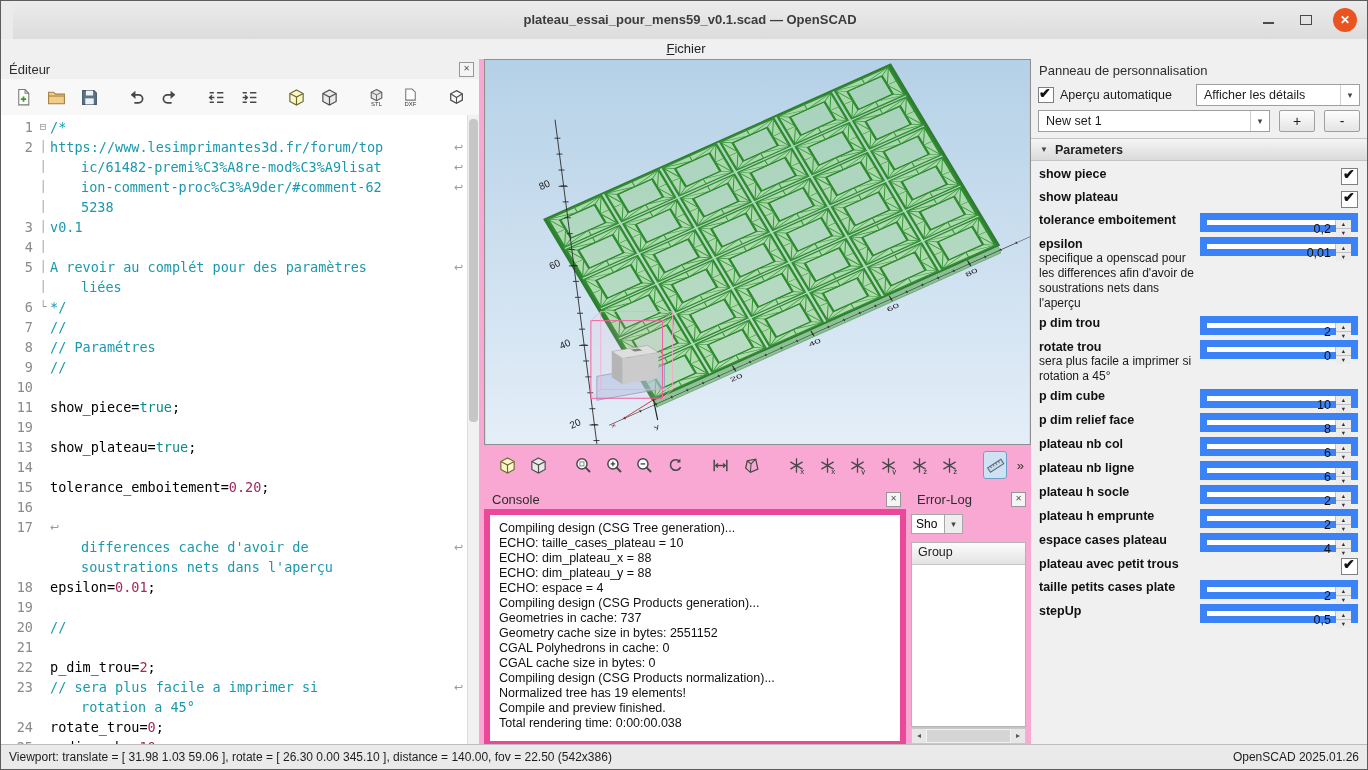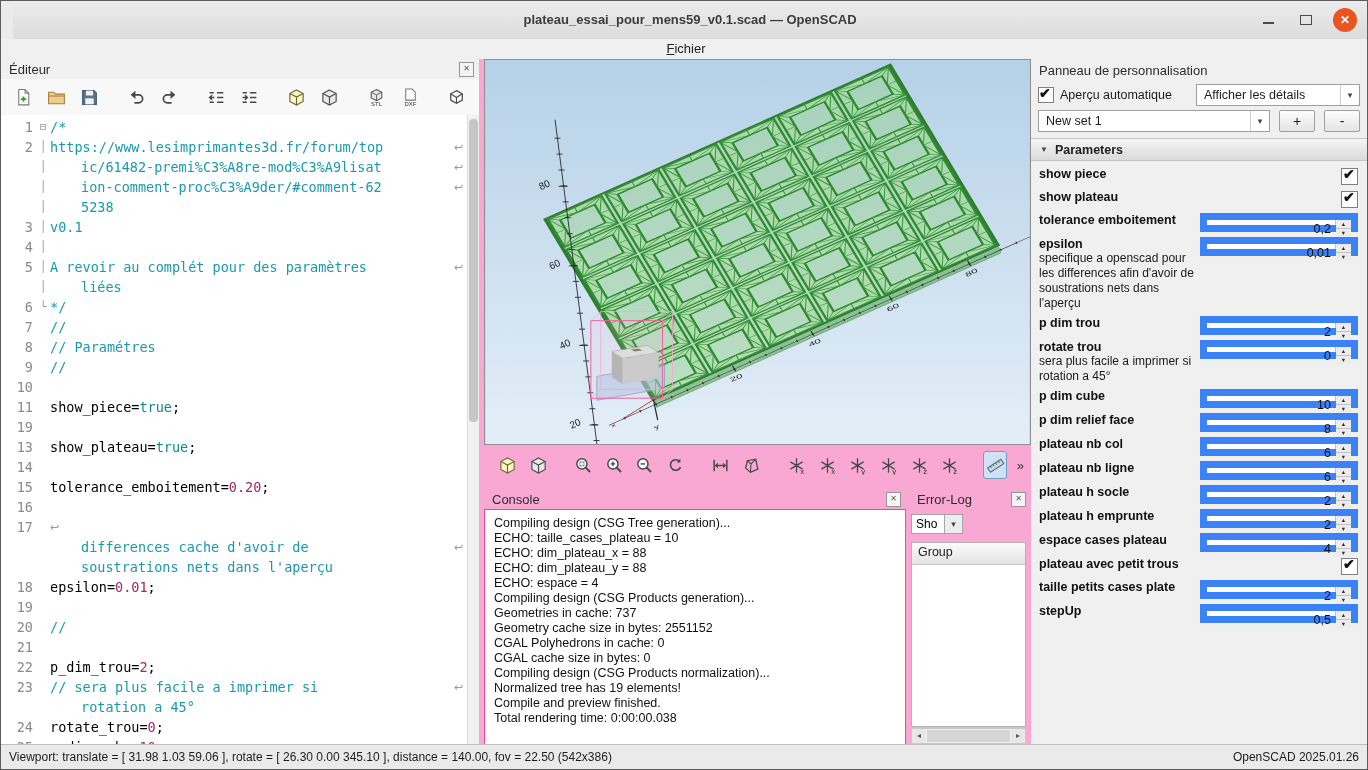--- a/index.html
+++ b/index.html
@@ -67,21 +67,21 @@
   #viewport-toolbar{position:absolute;left:0;top:386px;right:0;height:40px;display:flex;
     align-items:center;padding-left:12px;gap:7px;}
   .vt-btn{width:28px;height:28px;border:1px solid transparent;background:transparent;display:flex;
     align-items:center;justify-content:center;padding:0;border-radius:3px;}
   .vt-btn.active{background:#cfe2f4;border:1px solid #6f9fc8;}
   .vt-sep{width:9px;}
   .vt-overflow{margin-left:auto;margin-right:4px;font-size:13px;color:#333;padding:0 3px;}
 
   #console-panel{position:absolute;left:0;top:430px;bottom:0;width:422px;}
   #console-content{position:absolute;left:0;top:20px;right:0;bottom:0;background:#fff;
-    border:1px solid #ec4899;padding:6px 9px;font-size:12.5px;line-height:15px;color:#111;overflow:hidden;}
+    border:6px solid #ec4899;padding:6px 9px;font-size:12.5px;line-height:15px;color:#111;overflow:hidden;}
   .con-line{white-space:pre-wrap;}
 
   #errorlog-panel{position:absolute;left:425px;top:430px;bottom:0;width:122px;}
   .el-filter{position:absolute;left:2px;top:25px;display:flex;height:20px;}
   .el-combo{background:#fff;border:1px solid #a6a6a6;font-size:12px;padding:2px 2px 0 4px;width:26px;
     overflow:hidden;white-space:nowrap;}
   .el-combo-btn{width:17px;border:1px solid #a6a6a6;border-left:none;background:#ededed;text-align:center;
     font-size:9px;line-height:19px;color:#444;}
   .el-table{position:absolute;left:2px;right:5px;top:53px;bottom:20px;background:#fff;border:1px solid #b3b3b3;}
   .el-colhead{height:19px;background:linear-gradient(#fcfcfc,#e3e3e3);border-bottom:1px solid #c6c6c6;

